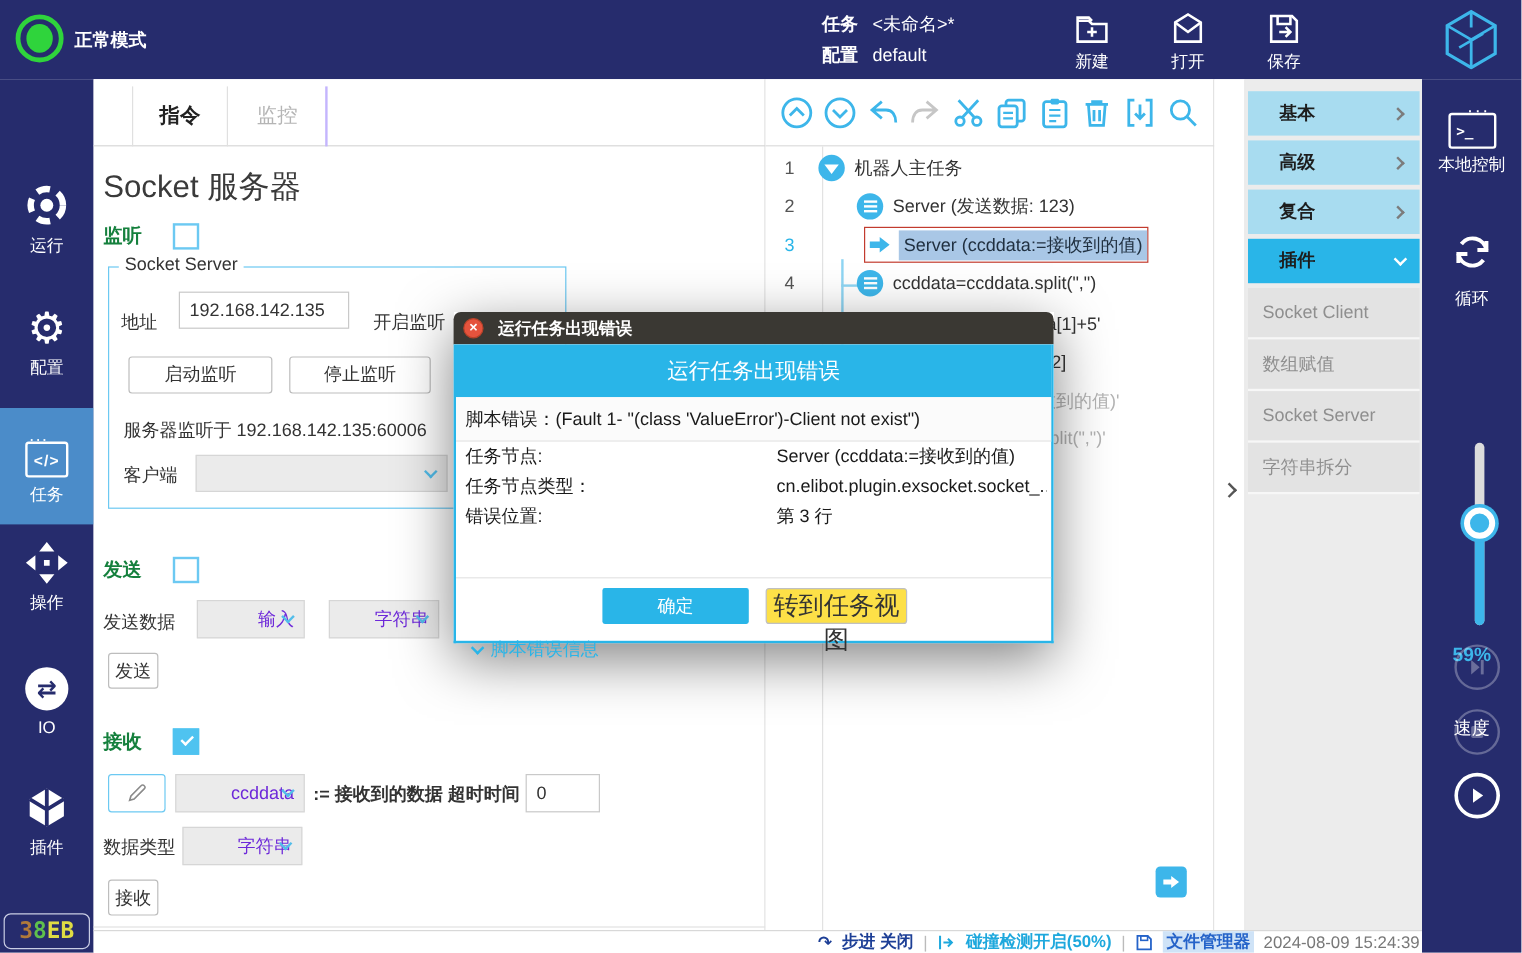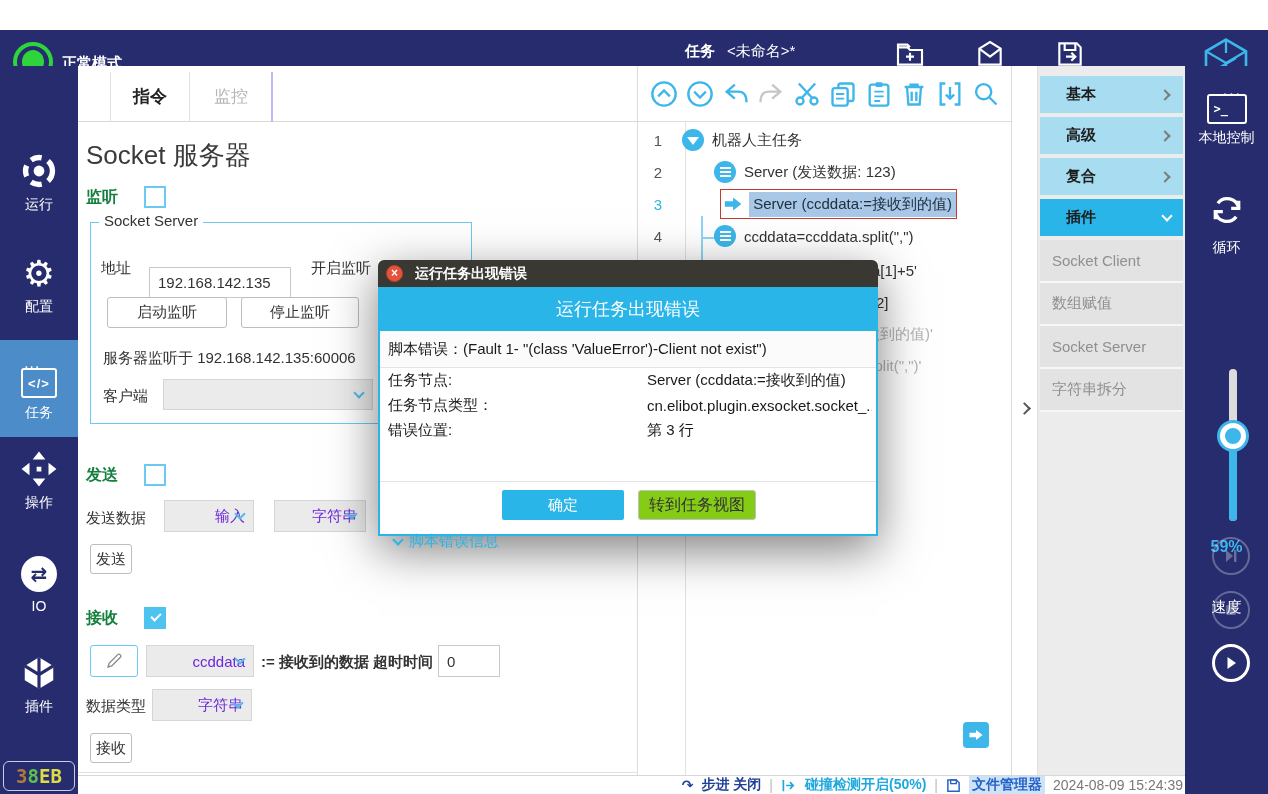--- a/index.html
+++ b/index.html
@@ -1,21 +1,21 @@
 <!DOCTYPE html>
 <html><head>
 <meta charset="utf-8">
 <style>
   * { margin:0; padding:0; box-sizing:border-box; }
   html,body { width:1268px; height:794px; overflow:hidden; }
   body { font-family:"Liberation Sans","DejaVu Sans",sans-serif; background:#fff; position:relative; }
   #app { position:absolute; left:0; top:0; width:1268px; height:794px; background:#fff; }
 
   
-  .topbar { position:absolute; left:0; top:0; width:1268px; height:66px; background:#262c6d; color:#fff;margin-top:30px; }
+  .topbar { position:absolute; left:0; top:0; width:1268px; height:66px; background:#262c6d; color:#fff; }
   .mode-ind { position:absolute; left:13px; top:12px; width:40px; height:40px; border-radius:50%; border:4px solid #2fd43c; display:flex; align-items:center; justify-content:center; }
   .mode-ind .dot { width:22px; height:24px; border-radius:50%; background:#2fd43c; }
   .mode-label { position:absolute; left:62px; top:24px; font-size:15px; font-weight:bold; }
   .task-block { position:absolute; left:685px; top:8px; font-size:15px; line-height:26px; }
   .task-block .row b { font-weight:bold; margin-right:12px; }
   .tb-action { position:absolute; top:6px; width:64px; text-align:center; color:#fff; cursor:pointer; }
   .tb-action svg { width:32px; height:32px; display:block; margin:2px auto 0; }
   .tb-action .lbl { font-size:14px; margin-top:3px; }
   .logo { position:absolute; right:18px; top:8px; width:48px; height:50px; }
 
@@ -111,21 +111,21 @@
   .dlg-titlebar { height:27px; background:#3a3833; border-radius:6px 6px 0 0; display:flex; align-items:center; padding-left:8px; }
   .dlg-close { width:17px; height:17px; border-radius:50%; background:#e5533d; border:1px solid #b74229; color:#fff; font-size:12px; line-height:14px; text-align:center; font-weight:bold; cursor:pointer; }
   .dlg-title { color:#fff; font-size:14px; font-weight:bold; margin-left:12px; }
   .dlg-body { height:249px; background:#fff; border:2px solid #29b5e8; border-top:none; position:relative; }
   .dlg-band { height:44px; background:#29b5e8; color:#fff; font-size:18px; display:flex; align-items:center; justify-content:center; }
   .dlg-err { height:37px; display:flex; align-items:center; padding:0 8px; font-size:15px; color:#1a1a1a; border-bottom:1px solid #e4e4e4; background:#fbfbfb; }
   .dlg-row { height:25px; display:flex; align-items:center; font-size:15px; color:#1a1a1a; padding-left:8px; }
   .dlg-row .val { position:absolute; left:267px; white-space:nowrap; overflow:hidden; max-width:225px; }
   .dlg-btns { position:absolute; left:0; top:194px; width:100%; height:32px; border-top:1px solid #e4e4e4; padding-top:8px; }
   .dlg-ok { position:absolute; left:122px; top:8px; width:122px; height:30px; background:#29b5e8; color:#fff; border:none; border-radius:2px; font-size:15px; cursor:pointer; font-family:inherit; }
-  .dlg-goto { position:absolute; left:258px; top:8px; width:118px; height:30px; background:#84cc16; color:#333; border:1px solid #c0c0c0; border-radius:3px; font-size:16px; cursor:pointer; font-family:inherit; }
+  .dlg-goto { position:absolute; left:258px; top:8px; width:118px; height:30px; background:#fde047; color:#333; border:1px solid #c0c0c0; border-radius:3px; font-size:21px; cursor:pointer; font-family:inherit; }
   .dlg-link { position:absolute; left:14px; top:245px; color:#29b5e8; font-size:15px; display:flex; align-items:center; gap:7px; cursor:pointer; }
   .dlg-link .chev-d { width:8px; height:8px; border-right:2px solid #29b5e8; border-bottom:2px solid #29b5e8; transform:rotate(45deg); margin-top:-4px; }
 </style>
 </head>
 <body>
 
 <div id="app">
 
   <div class="topbar">
     <div class="mode-ind">
@@ -225,21 +225,21 @@
       <div class="tab tab2">监控</div>
     </div>
     <div class="form-title">Socket 服务器</div>
     <div style="position:absolute;left:8px;top:120px;display:flex;align-items:center;gap:26px;">
       <span class="chkrow-label">监听</span>
       <span class="chk"></span>
     </div>
     <div class="fieldset">
       <span class="legend">Socket Server</span>
       <span class="plain" style="position:absolute;left:10px;top:36px;">地址</span>
-      <span class="inp" style="position:absolute;left:58px;top:44px;width:142px;height:31px;">192.168.142.135</span>
+      <span class="inp" style="position:absolute;left:58px;top:20px;width:142px;height:31px;">192.168.142.135</span>
       <span class="plain" style="position:absolute;left:220px;top:36px;">开启监听</span>
       <span class="btn" style="position:absolute;left:16px;top:74px;width:120px;height:31px;">启动监听</span>
       <span class="btn" style="position:absolute;left:150px;top:74px;width:118px;height:31px;">停止监听</span>
       <span class="plain" style="position:absolute;left:12px;top:126px;">服务器监听于 192.168.142.135:60006</span>
       <span class="plain" style="position:absolute;left:12px;top:164px;">客户端</span>
       <span class="dd" style="position:absolute;left:72px;top:156px;width:210px;height:31px;">
           <span></span>
           <span class="chev"></span>
         </span>
     </div>

